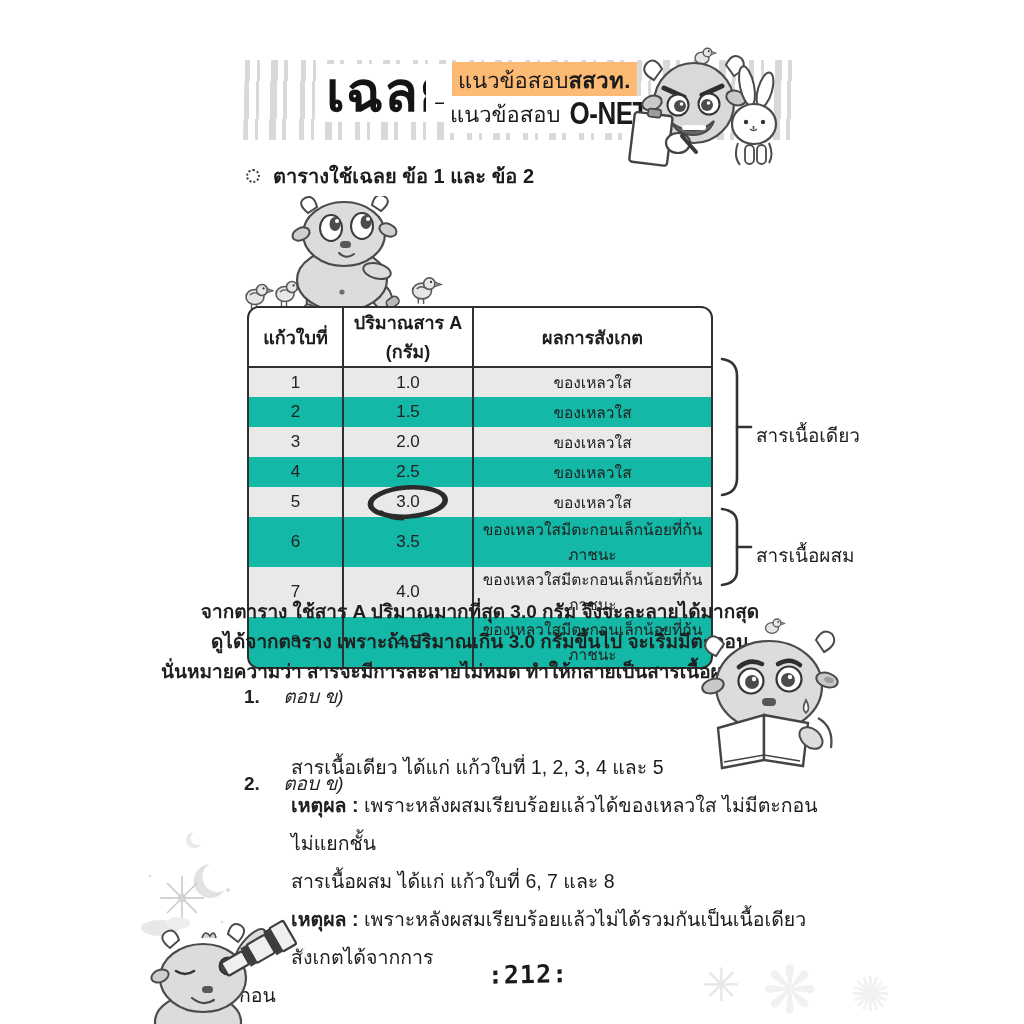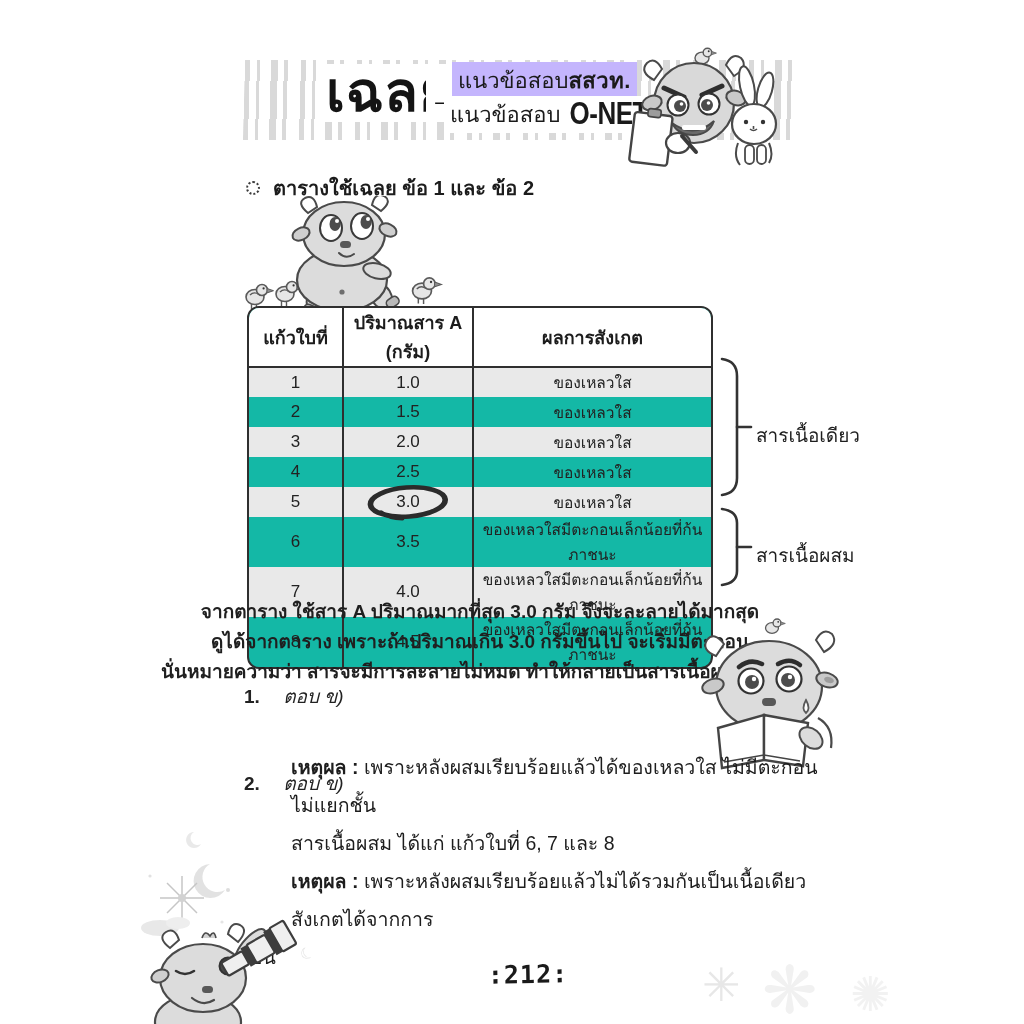--- a/index.html
+++ b/index.html
@@ -21,27 +21,27 @@
         #d9d9d9 12px 15px, #ffffff 15px 26px,
         #d9d9d9 26px 33px, #ffffff 33px 39px,
         #d9d9d9 39px 43px, #ffffff 43px 56px);
     transform:skewX(-1.5deg);
   }
   .big-title {
     left:318px; top:64px; font-size:55px; font-weight:bold; color:#141414;
     background:#fff; padding:0 8px; line-height:1.05; letter-spacing:1px;
   }
   .title-arrow { left:426px; top:76px; font-size:36px; font-weight:bold; color:#141414; background:#fff; padding:0 2px; }
-  .sub1 { left:452px; top:62px; font-size:22px; color:#1a1a1a; background:#c4b5fd; padding:1px 6px; white-space:nowrap; }
+  .sub1 { left:452px; top:62px; font-size:22px; color:#1a1a1a; background:#fdba74; padding:1px 6px; white-space:nowrap; }
   .sub1 .bold-part { font-weight:bold; letter-spacing:0.5px; }
   .sub2 { left:444px; top:96px; font-size:22px; color:#1a1a1a; background:#fff; padding:1px 6px; white-space:nowrap; }
   .onet { display:inline-block; font-weight:bold; font-size:26px; transform:scaleY(1.2); letter-spacing:-0.5px; margin:0 3px; }
 
   
-  .section-heading { left:246px; top:172px; display:flex; align-items:center; gap:13px; }
+  .section-heading { left:246px; top:160px; display:flex; align-items:center; gap:13px; }
   .dotted-circle {
     width:14px; height:14px; border:2px dotted #3c3c3c; border-radius:50%;
     display:inline-block; flex:none;
   }
   .section-heading .txt { font-size:20px; font-weight:bold; color:#1c1c1c; }
 
   
   .table-wrap {
     left:247px; top:306px; width:466px;
     border:2.5px solid #2f2f2f; border-radius:12px; overflow:hidden; background:#14b8a6;
@@ -352,20 +352,21 @@
 
     <path d="M46,112 L92,99 L92,144 L50,152 Z" fill="#fff" stroke="#444" stroke-width="2.4"></path>
     <path d="M92,99 L136,107 L131,150 L92,144 Z" fill="#fff" stroke="#444" stroke-width="2.4"></path>
     <path d="M52,146 L92,139 L128,145" fill="none" stroke="#444" stroke-width="1.6"></path>
     <path d="M92,99 V144" stroke="#444" stroke-width="1.6"></path>
 
     <ellipse cx="139" cy="122" rx="13" ry="9" transform="rotate(40 139 122)" fill="#dcdcdc" stroke="#4a4a4a" stroke-width="2"></ellipse>
   </svg>
 
   <div class="abs details">
+    <div class="line">สารเนื้อเดียว ได้แก่ แก้วใบที่ 1, 2, 3, 4 และ 5</div>
     <div class="line">
       <span class="b">เหตุผล :</span>
       <span>เพราะหลังผสมเรียบร้อยแล้วได้ของเหลวใส ไม่มีตะกอน ไม่แยกชั้น</span>
     </div>
     <div class="line">สารเนื้อผสม ได้แก่ แก้วใบที่ 6, 7 และ 8</div>
     <div class="line">
       <span class="b">เหตุผล :</span>
       <span>เพราะหลังผสมเรียบร้อยแล้วไม่ได้รวมกันเป็นเนื้อเดียว สังเกตได้จากการ</span>
     </div>
     <div class="line noindent">มีตะกอน</div>

